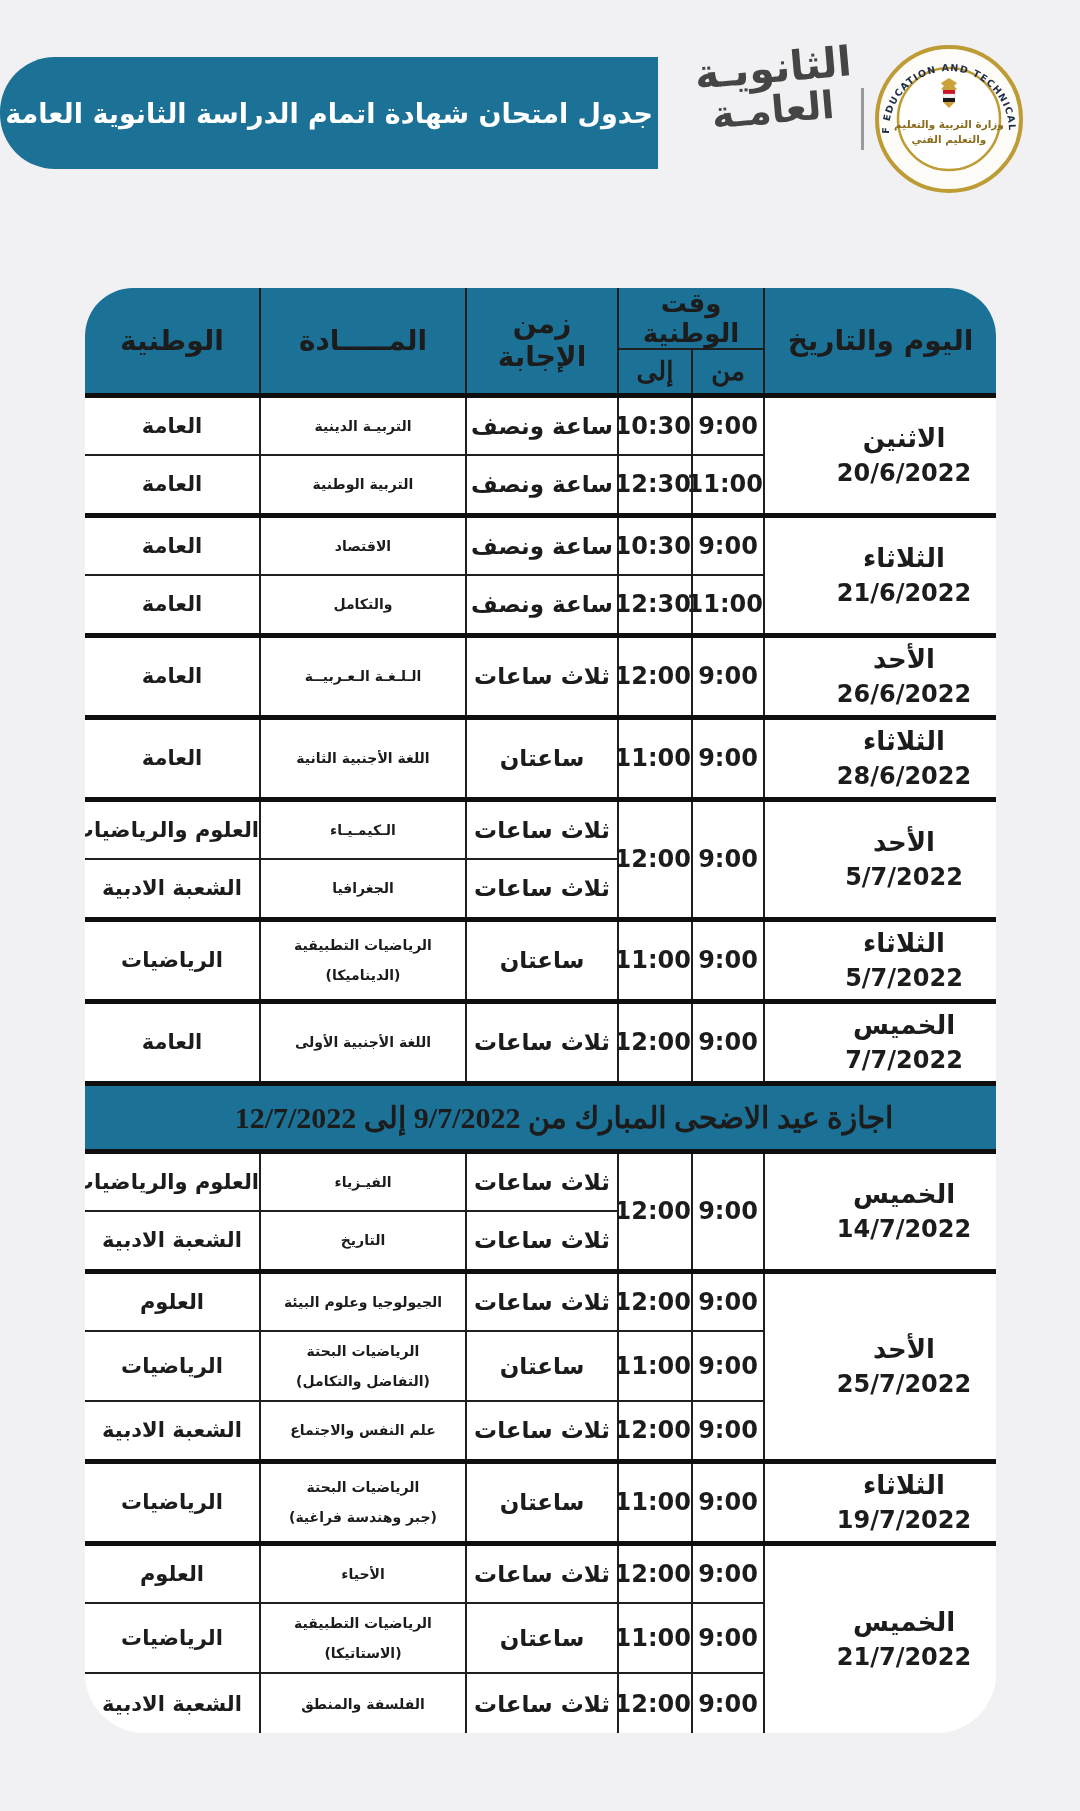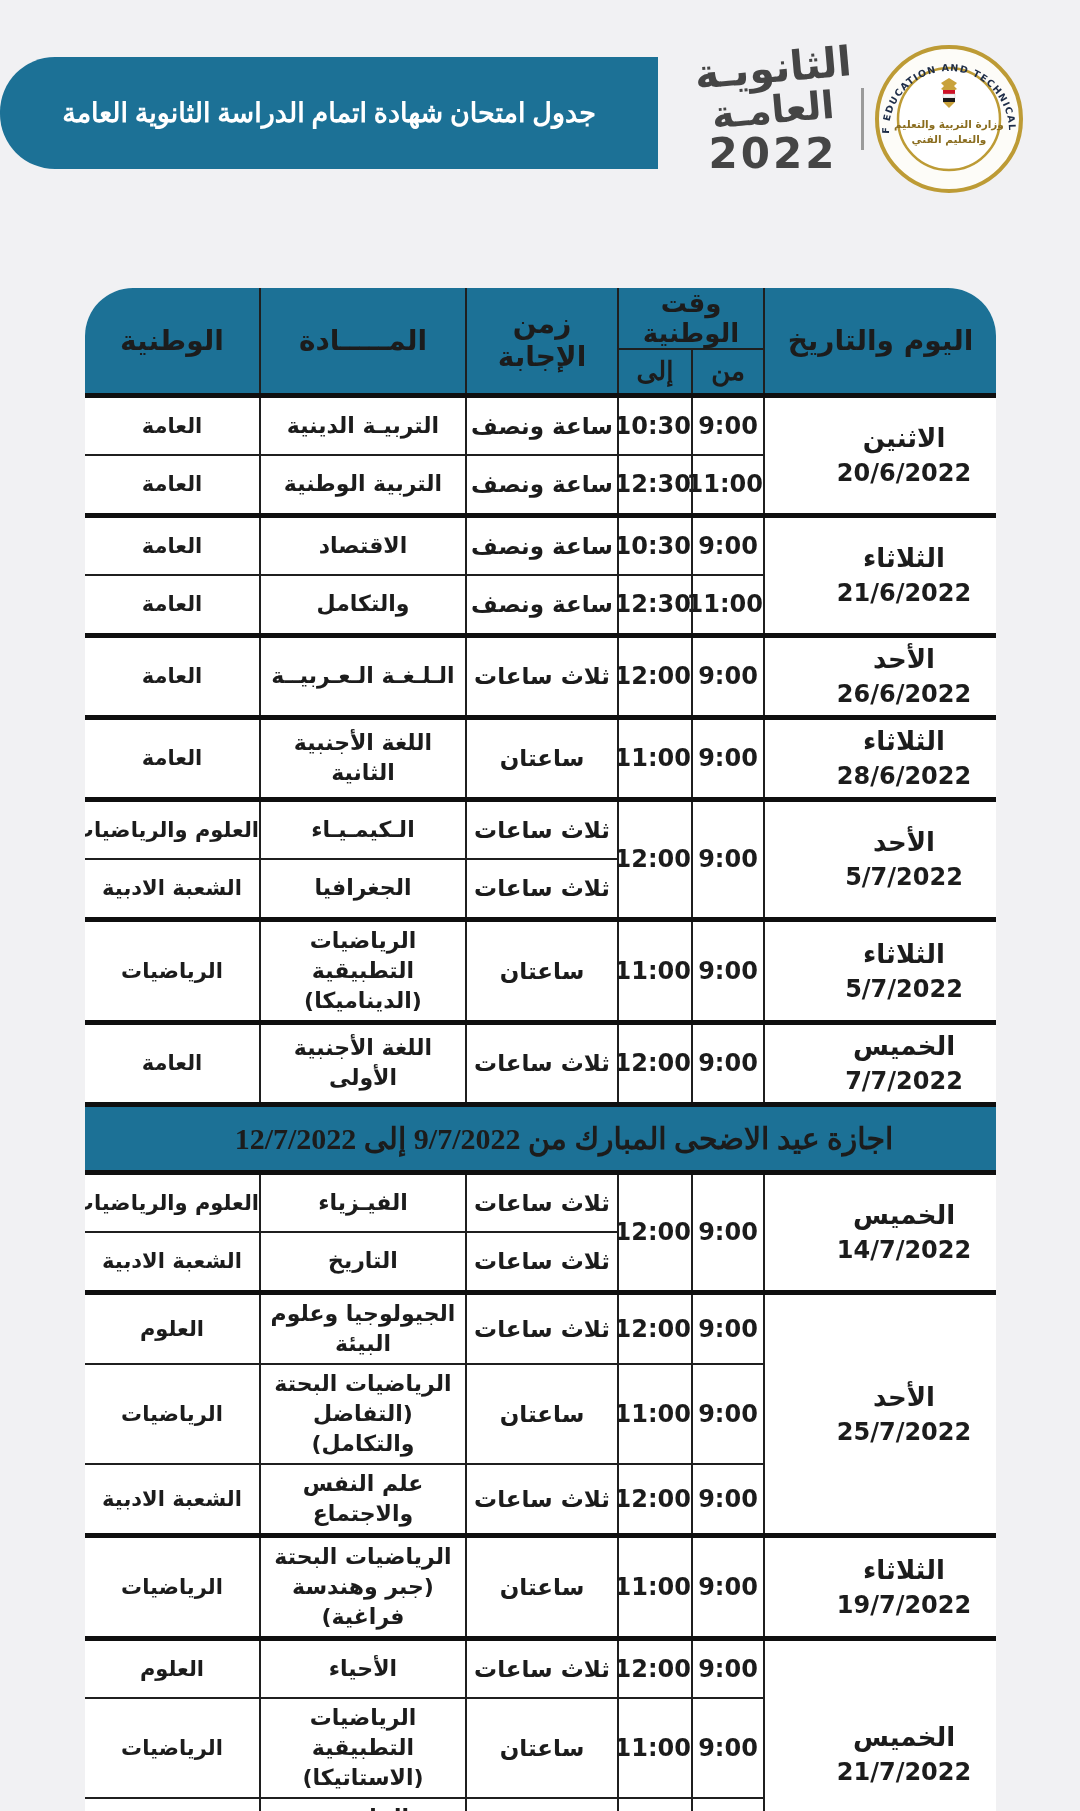--- a/index.html
+++ b/index.html
@@ -11,21 +11,21 @@
   }
   #page { position:relative; width:1080px; height:1811px; background:#f1f1f3; }
 
   
   .title-banner {
     position:absolute; top:57px; left:0; width:658px; height:112px;
     background:#1c7196;
     border-radius:0 0 0 0;
     border-top-right-radius:55px; border-bottom-right-radius:55px;
     display:flex; flex-direction:column; justify-content:center; align-items:center;
-    color:#fff; font-weight:bold; text-align:center; padding:0 34px;font-family:Liberation Serif, serif;
+    color:#fff; font-weight:bold; text-align:center; padding:0 34px;
   }
   
   .title-banner { border-radius:55px 0 0 55px; }
   .title-line { font-size:27px; line-height:43px; white-space:nowrap; }
 
   .callig {
     position:absolute; top:46px; left:688px; width:170px; height:150px;
     color:#454545; text-align:center; direction:rtl;
   }
   .callig .c1 { font-size:41px; font-weight:bold; transform:rotate(-5deg); line-height:44px; }
@@ -64,21 +64,21 @@
   tr.tall td { height:82px; }
   tr.group-start > td { border-top:5px solid #0f0f0f; }
   tbody td { border-top-width:2px; border-top-color:#2b2b2b; }
   tr.group-start > td { border-top-color:#0f0f0f; }
 
   .c-day  { font-size:25px; }
   .c-day .day-name { font-size:26px; margin-bottom:6px; }
   .c-day .day-date { font-size:24px; direction:ltr; }
   .c-from, .c-to { font-size:24px; }
   .c-dur { font-size:23px; white-space:nowrap; }
-  .c-subj { font-size:22px; white-space:pre-line; line-height:30px; padding:4px 7px; }
+  .c-subj { font-size:14px; white-space:pre-line; line-height:30px; padding:4px 7px; }
   .c-branch { font-size:21px; white-space:nowrap; }
 
   .banner-cell {
     background:#1c7196; color:#fff; font-size:30px; height:68px;
     border-top:5px solid #0f0f0f !important; border-bottom:5px solid #0f0f0f;
     letter-spacing:0.5px;
   }
   .banner-cell, .c-day { border-right:none;padding-left:47px; }
   td.c-branch, th.col-branch { border-left:none; }
   td.c-day, th.col-day { border-right:none; }
@@ -89,21 +89,20 @@
 
 <div id="page">
 
   <div class="title-banner">
     <div class="title-line">جدول امتحان شهادة اتمام الدراسة الثانوية العامة</div>
   </div>
 
   <div class="callig">
     <div class="c1">الثانويـة</div>
     <div class="c2">العامـة</div>
-    <div class="cy">2022</div>
   </div>
 
   <div class="logo-divider"></div>
 
   <div class="seal">
     <svg width="150" height="150" viewBox="0 0 150 150">
       <circle cx="75" cy="75" r="72" fill="#fdfcf8" stroke="#bd9b35" stroke-width="4"></circle>
       <circle cx="75" cy="75" r="51" fill="#ffffff" stroke="#bd9b35" stroke-width="2.5"></circle>
       <defs>
         <path id="sealArc" d="M 75,75 m -60,12 a 60,60 0 1,1 120,0" fill="none"></path>

